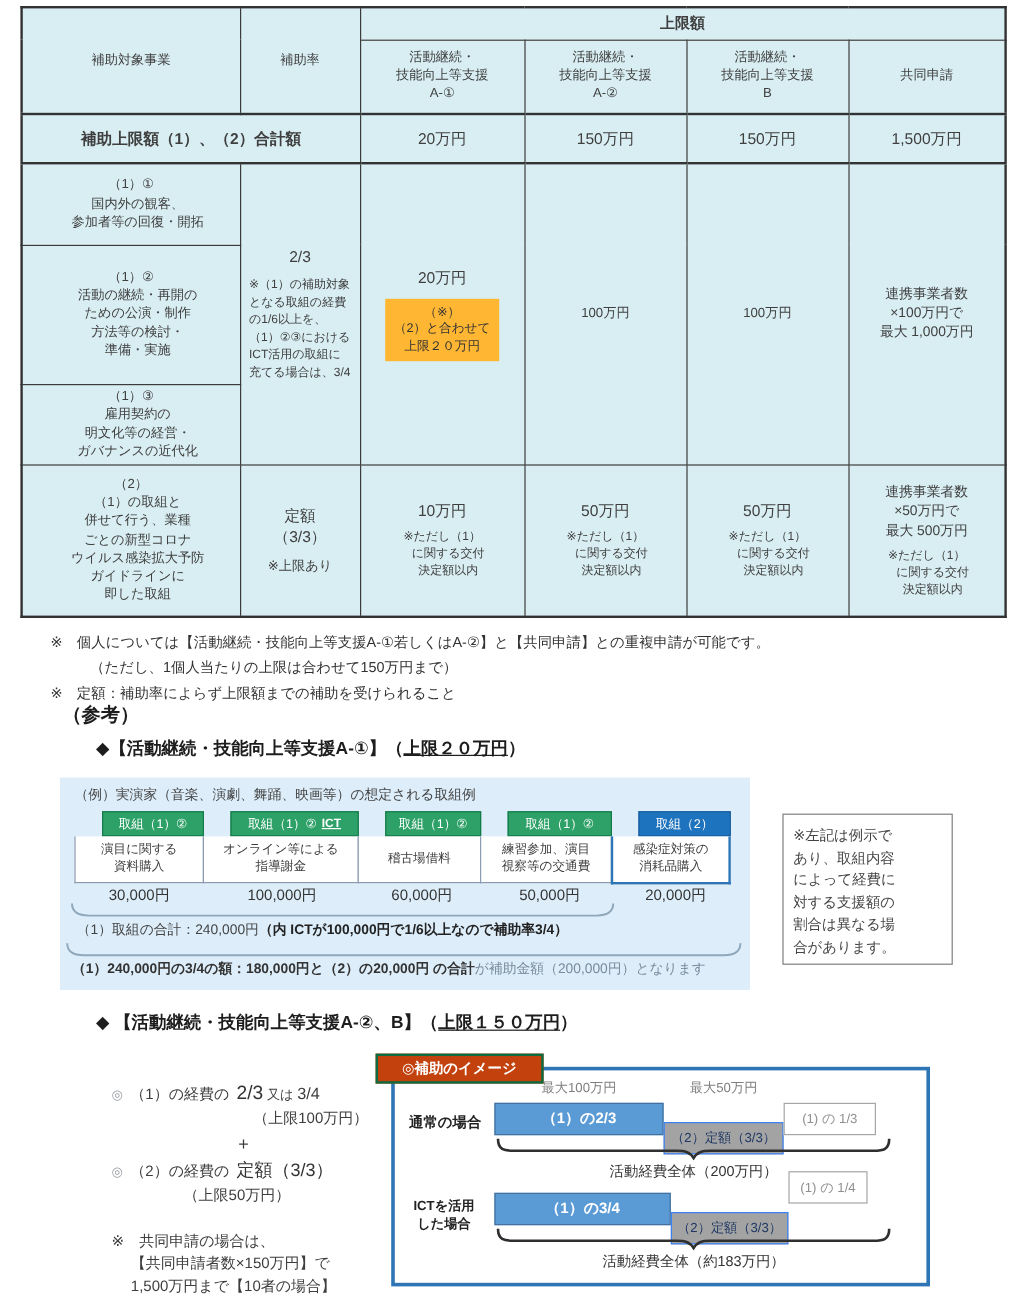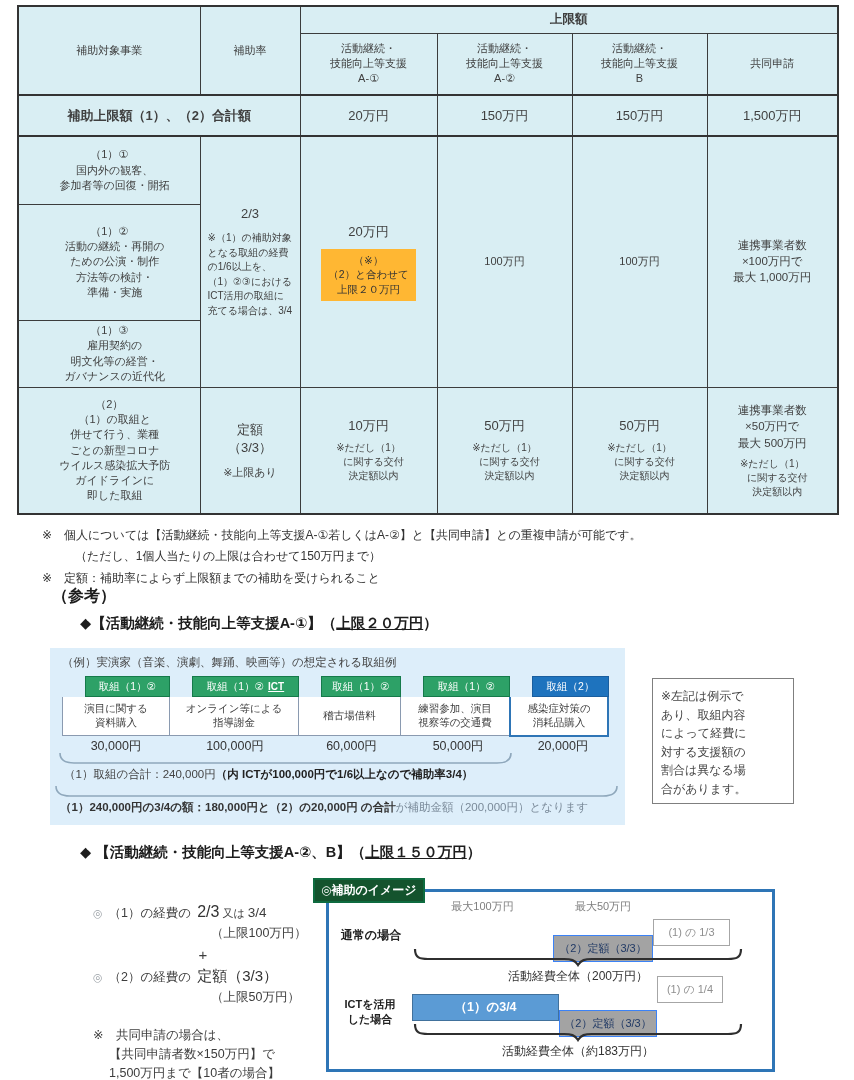--- a/index.html
+++ b/index.html
@@ -69,28 +69,28 @@
   
   .bl{position:absolute;left:93px;top:903px;width:245px;font-size:12.5px;color:#3d3d3d;}
   .bl .bullet{color:#9aa0a6;margin-right:6px;font-size:11px;}
   .bl .big1{font-size:16px;margin-left:6px;color:#333;}
   .bl .mid1{font-size:11px;margin:0 3px;}
   .bl .big2{font-size:13.5px;}
   .bl .lim1{margin-left:118px;margin-top:3px;}
   .bl .plus{width:220px;text-align:center;font-size:15px;margin-top:4px;}
   .bl .l4{margin-top:4px;}
   .bl .big3{font-size:15px;margin-left:6px;color:#333;}
-  .bl .lim2{margin-left:118px;margin-top:3px;}
+  .bl .lim2{margin-left:60px;margin-top:3px;}
   .bl .jnote{margin-top:20px;padding-left:16px;text-indent:-16px;line-height:1.5;}
 
   
   .dg-box{position:absolute;left:326px;top:889px;width:449px;height:183px;
           border:3px solid #2e75b6;background:#fff;box-sizing:border-box;}
-  .dg-badge{position:absolute;left:313px;top:878px;background:#14532d;border:2px solid #0e6b3f;
-            color:#fff;font-weight:bold;font-size:12px;padding:2px 6px;z-index:2;}
+  .dg-badge{position:absolute;left:313px;top:878px;background:#c2410c;border:2px solid #0e6b3f;
+            color:#fff;font-weight:bold;font-size:12px;padding:2px 20px;z-index:2;}
   .dg-max{position:absolute;top:899px;font-size:11px;color:#7f7f7f;text-align:center;}
   .dg-rowlabel{position:absolute;font-weight:bold;color:#222;text-align:center;}
   .bar{position:absolute;height:27px;box-sizing:border-box;display:flex;
        align-items:center;justify-content:center;}
   .bar.dark{background:#5b9bd5;border:1px solid #41719c;color:#fff;font-weight:bold;font-size:12.5px;}
   .bar.light{background:#a3a3a3;border:1px solid #3b82f6;color:#1f3864;font-size:11px;margin-top:16px;}
   .bar.white{background:#fff;border:1px solid #a6a6a6;color:#8f8f8f;font-size:11px;}
   .dg-total{position:absolute;left:412px;width:332px;text-align:center;font-size:12px;color:#333;}
   .dg-brace{position:absolute;left:412px;}
 </style>
@@ -298,20 +298,21 @@
 1,500万円まで【10者の場合】</div>
   </div>
 
   <div class="dg-box"></div>
   <div class="dg-badge">◎補助のイメージ</div>
 
   <div class="dg-max" style="left:412px;width:141px">最大100万円</div>
   <div class="dg-max" style="left:553px;width:100px">最大50万円</div>
 
   <div class="dg-rowlabel" style="left:332px;top:927px;width:78px;font-size:12px">通常の場合</div>
+  <div class="bar dark" style="left:412px;top:919px;width:141px">（1）の2/3</div>
   <div class="bar light" style="left:553px;top:919px;width:100px">（2）定額（3/3）</div>
   <div class="bar white" style="left:653px;top:919px;width:77px">(1) の 1/3</div>
   <svg class="dg-brace" style="top:948px" width="332" height="19">
     <path d="M3,1 C3,10 8,11 16,11 L152,11 C159,11 163,12 166,17 C169,12 173,11 180,11 L316,11 C324,11 329,10 329,1" fill="none" stroke="#2f2f2f" stroke-width="2.2"></path>
   </svg>
   <div class="dg-total" style="top:968px">活動経費全体（200万円）</div>
 
   <div class="dg-rowlabel pre" style="left:330px;top:997px;width:80px;font-size:11px">ICTを活用
 した場合</div>
   <div class="bar dark" style="left:412px;top:994px;width:147px">（1）の3/4</div>

